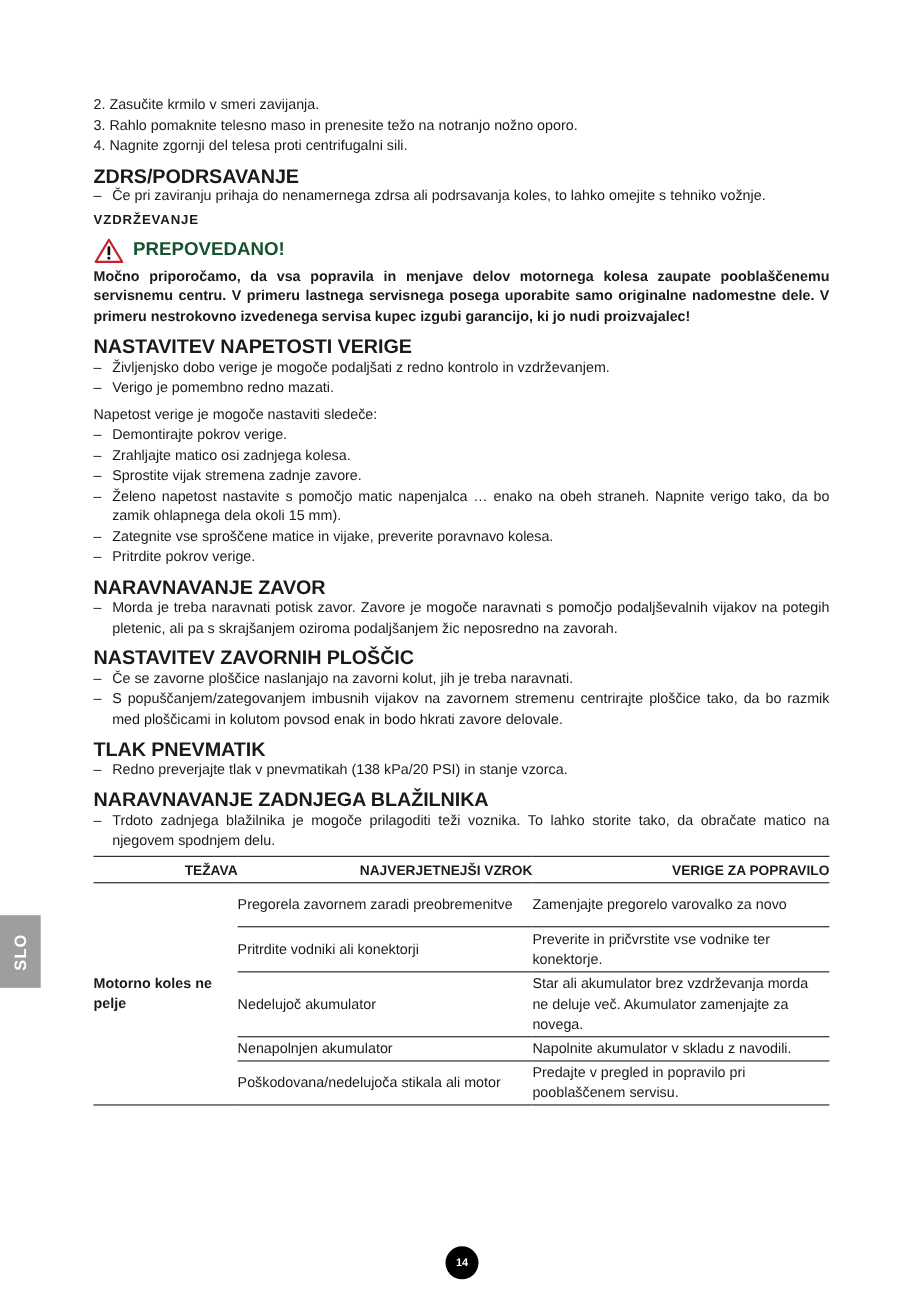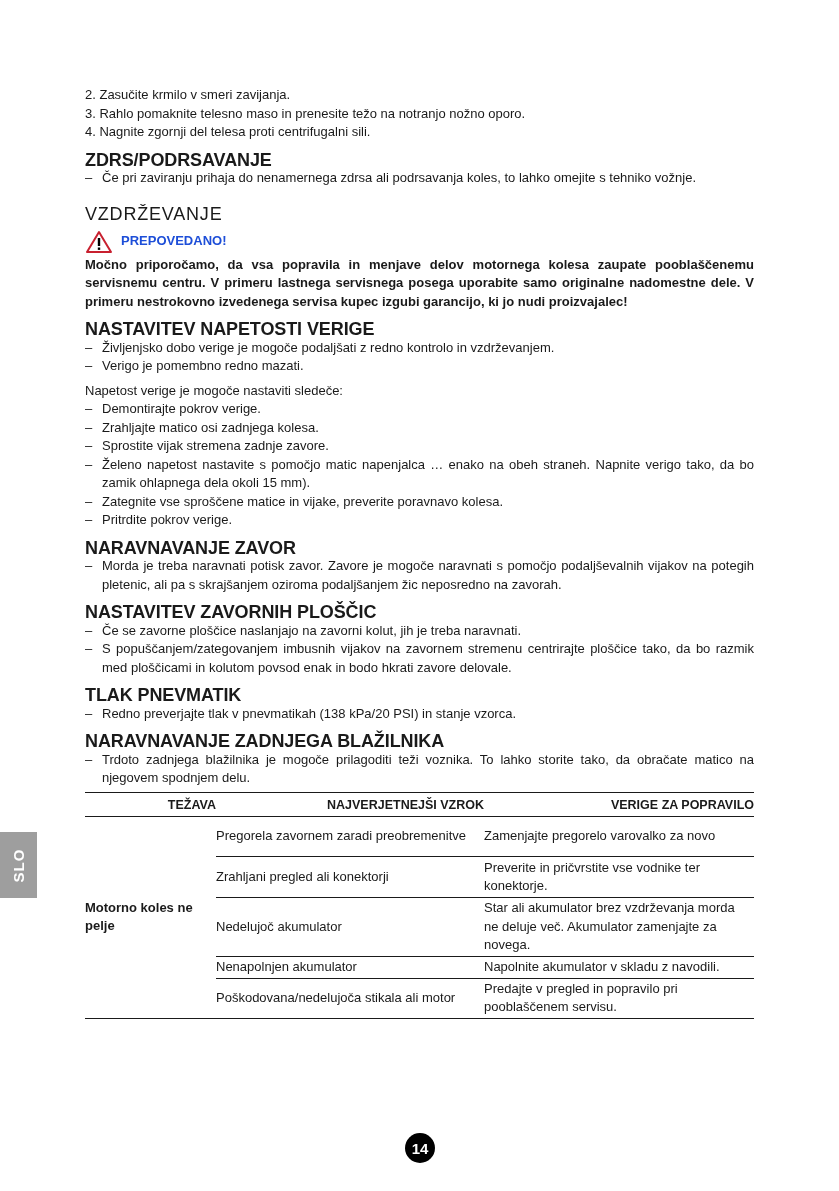--- a/index.html
+++ b/index.html
@@ -5,36 +5,36 @@
   html, body { margin: 0; padding: 0; background: #ffffff; }
   body { width: 839px; height: 1191px; position: relative; overflow: hidden;
          font-family: "Liberation Sans", sans-serif; color: #1a1a1a; }
   .page { position: absolute; left: 85px; top: 86px; width: 669px; font-size: 13px; line-height: 18.5px; }
   p { margin: 0; }
   .num-line { margin: 0; }
   .sub-head { font-weight: bold; font-size: 18px; margin-top: 9px; letter-spacing: -0.1px; }
   .bullet { display: flex; margin: 0; }
   .bullet .dash { width: 17px; flex: 0 0 17px; }
   .bullet .txt { flex: 1; text-align: justify; }
-  .sec-title { font-weight: normal; font-size: 18px; letter-spacing: 0.8px; margin-top: 14px; margin-bottom: 4px; line-height: 24px; }
+  .sec-title { font-weight: bold; font-size: 12px; letter-spacing: 0.8px; margin-bottom: 4px; line-height: 24px; }
   .warn { display: flex; align-items: center; margin: 2px 0 2px 0; }
   .warn svg { width: 28px; height: 24px; margin-right: 8px; }
-  .warn .warn-text { color: #1d4ed8; font-weight: bold; font-size: 13px; }
+  .warn .warn-text { color: #14532d; font-weight: bold; font-size: 17px; }
   .bold-para { font-weight: bold; text-align: justify; }
   .plain { margin-top: 6px; }
   table.trouble { width: 669px; border-collapse: collapse; font-size: 13px; line-height: 18.5px; margin-top: 4px; }
   table.trouble th { text-align: right; font-weight: bold; font-size: 12.5px; padding: 3px 0 2px 0;
                      border-top: 1.5px solid #1a1a1a; border-bottom: 1.5px solid #1a1a1a; }
   table.trouble td { vertical-align: middle; padding: 1px 6px 1px 0; border-bottom: 1.5px solid #1a1a1a; }
   table.trouble td.problem { font-weight: bold; border-bottom: 1.5px solid #1a1a1a; }
   .lang-tab { position: absolute; left: 0; top: 832px; width: 37px; height: 66px; background: #9e9e9e;
               display: flex; align-items: center; justify-content: center; }
   .lang-tab span { color: #ffffff; font-weight: bold; font-size: 15px; transform: rotate(-90deg); letter-spacing: 1px; }
   .page-num { position: absolute; left: 405px; top: 1133px; width: 30px; height: 30px; border-radius: 50%;
-              background: #000; color: #fff; font-weight: bold; font-size: 15px; display: flex;
+              background: #000; color: #fff; font-weight: bold; font-size: 10px; display: flex;
               align-items: center; justify-content: center; }
 </style>
 </head>
 <body>
 
 <div class="lang-tab">
   <span>SLO</span>
 </div>
 
 <div class="page">
@@ -135,21 +135,21 @@
         <th>VERIGE ZA POPRAVILO</th>
       </tr>
     </thead>
     <tbody>
       <tr style="height:40px">
         <td class="problem" rowspan="5">Motorno koles ne pelje</td>
         <td>Pregorela zavornem zaradi preobremenitve</td>
         <td>Zamenjajte pregorelo varovalko za novo</td>
       </tr>
       <tr style="height:41px">
-        <td>Zrahljani pregled ali konektorji</td>
+        <td>Pritrdite vodniki ali konektorji</td>
         <td>Preverite in pričvrstite vse vodnike ter konektorje.</td>
       </tr>
       <tr style="height:58px">
         <td>Nedelujoč akumulator</td>
         <td>Star ali akumulator brez vzdrževanja morda ne deluje več. Akumulator zamenjajte za novega.</td>
       </tr>
       <tr style="height:22px">
         <td>Nenapolnjen akumulator</td>
         <td>Napolnite akumulator v skladu z navodili.</td>
       </tr>

